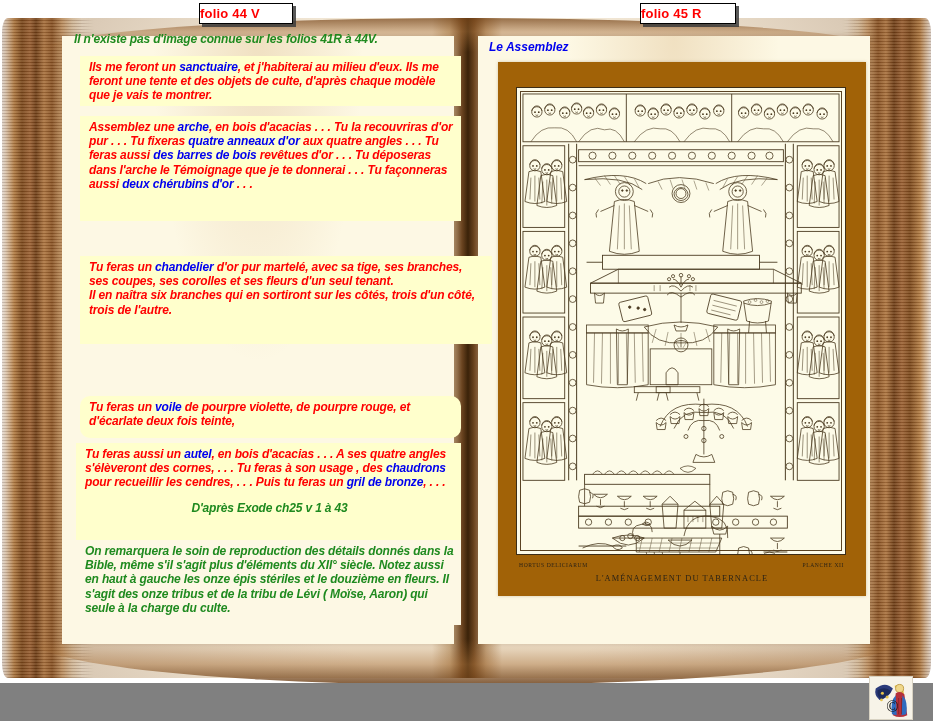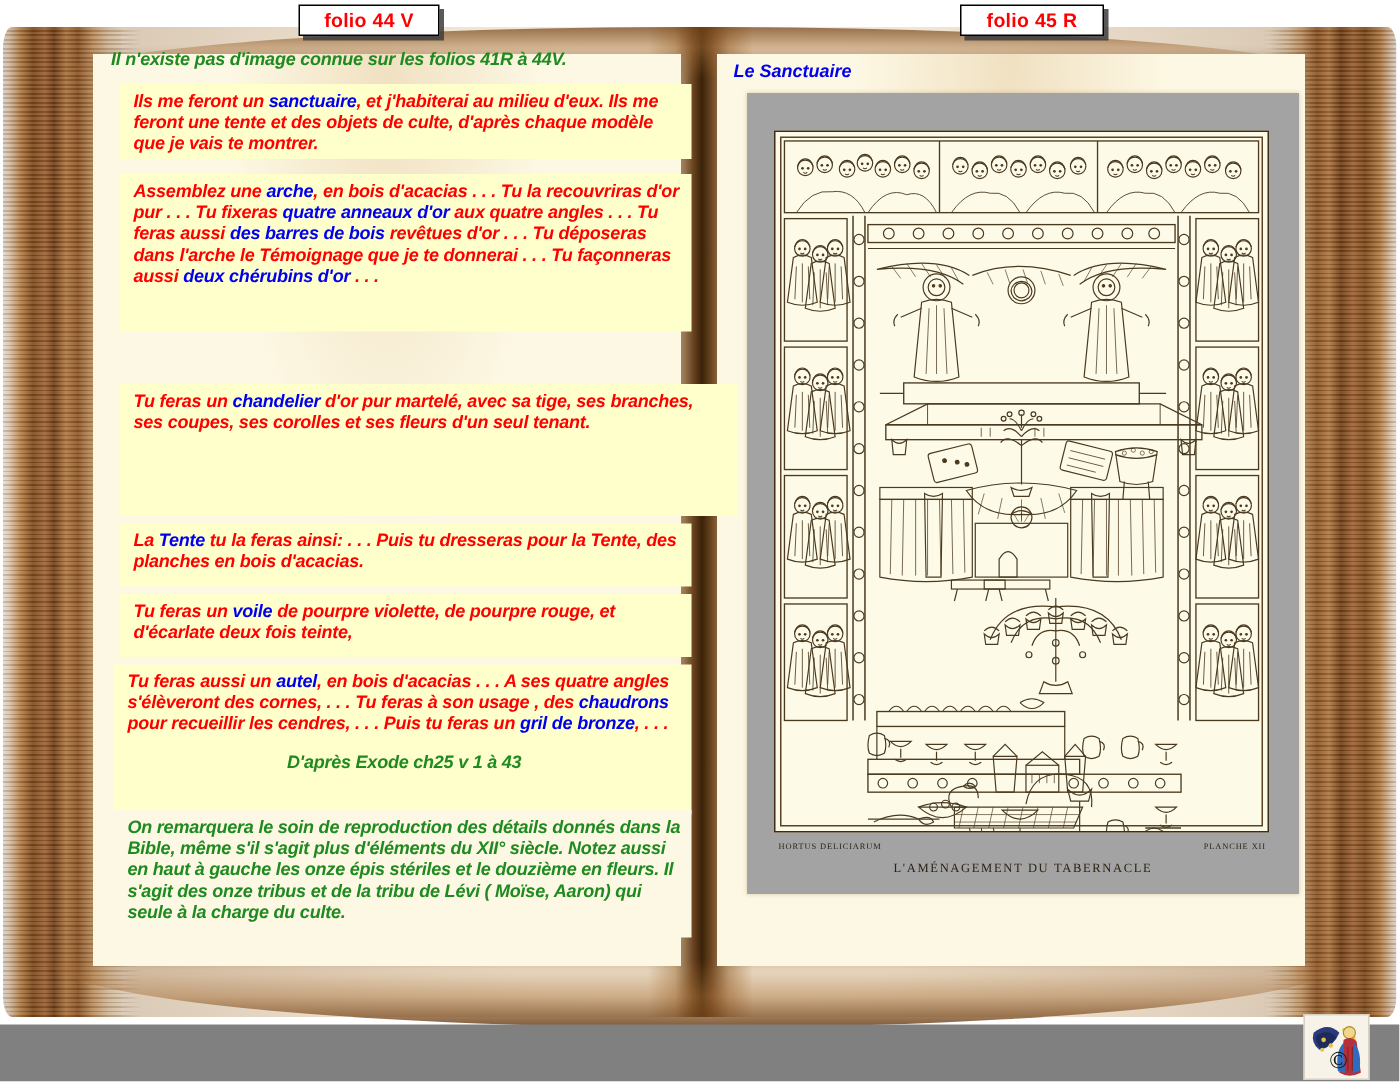--- a/index.html
+++ b/index.html
@@ -91,21 +91,20 @@
   .page-right { left: 478px; top: 26px; width: 392px; height: 608px; }
 
   
   .folio-box {
     position: absolute;
     background: #ffffff;
     border: 1px solid #000000;
     color: #ff0000;
     font-weight: bold;
     font-size: 13px;
-    text-align: center;
     line-height: 19px;
     height: 21px;
     box-shadow: 3px 3px 0 rgba(60,60,60,.85);
     z-index: 40;
     letter-spacing: .2px;
   }
   .folio-left  { left: 199px; top: 3px;  width: 94px; }
   .folio-right { left: 640px; top: 3px;  width: 96px; }
 
   
@@ -132,42 +131,42 @@
   }
   .tblock .hl { color: #0000ee; }
   .tblock .grn { color: #1f8a1f; margin-top: 40px; }
   .tblock .center { display: block; text-align: center; margin-top: 11px; }
 
   .b1 { left: 80px;  top: 56px;  width: 381px; height: 50px; }
   .b2 { left: 80px;  top: 116px; width: 381px; height: 105px; }
   .b3 { left: 80px;  top: 229px; width: 381px; height: 25px; }
   .b4 { left: 80px;  top: 256px; width: 412px; height: 88px; }
   .b5 { left: 80px;  top: 349px; width: 381px; height: 42px; }
-  .b6 { left: 80px;  top: 396px; width: 381px; height: 42px; }
+  .b6 { left: 80px;  top: 396px; width: 381px; height: 42px; border-radius: 10px; }
   .b7 { left: 76px;  top: 443px; width: 385px; height: 100px; }
   .b8 {
     left: 76px; top: 540px; width: 385px; height: 85px;
     color: #1f8a1f; background: #fdf8e4;
   }
 
   
   .sanctuaire-title {
     position: absolute;
     left: 489px; top: 40px;
     color: #0000ee;
     font-style: italic;
     font-weight: bold;
     font-size: 12px;
   }
 
   .plate {
     position: absolute;
     left: 498px; top: 62px;
     width: 368px; height: 534px;
-    background: #a3a3a3;
+    background: #a16207;
     box-shadow: 0 0 3px rgba(140,110,60,.35);
   }
   .plate-frame {
     position: absolute;
     left: 18px; top: 25px;
     width: 330px; height: 468px;
     border: 1px solid #3c2d16;
     background: #fdfbe8;
   }
   .plate-frame-inner {
@@ -227,27 +226,26 @@
     <div class="page page-right"></div>
   </div>
 
   <div class="folio-box folio-left">folio 44 V</div>
   <div class="folio-box folio-right">folio  45 R</div>
 
   <div class="intro-line">Il n'existe pas d'image connue sur les folios 41R  à 44V.</div>
 
   <div class="tblock b1"><span>Ils me feront un </span><span class="hl">sanctuaire</span><span>, et j'habiterai au milieu d'eux. Ils me feront une tente et des objets de culte, d'après chaque modèle que je vais te montrer.</span></div>
   <div class="tblock b2"><span>Assemblez une </span><span class="hl">arche</span><span>, en bois d'acacias . . . Tu la recouvriras d'or pur . . . Tu fixeras </span><span class="hl">quatre anneaux d'or</span><span> aux quatre angles . . . Tu feras aussi </span><span class="hl">des barres de bois</span><span> revêtues d'or . . . Tu déposeras dans l'arche le Témoignage que je te donnerai . . . Tu façonneras aussi </span><span class="hl">deux chérubins d'or</span><span> . . .</span></div>
-  <div class="tblock b4"><span>Tu feras un </span><span class="hl">chandelier</span><span> d'or pur martelé, avec sa tige, ses branches, ses coupes, ses corolles et ses fleurs d'un seul tenant.</span><br></div>
-  <div class="tblock b5"><span>La </span><span class="hl">Tente</span><span> tu la feras ainsi: . . .  Puis tu dresseras pour la Tente, des planches en bois d'acacias.</span></div>
+  <div class="tblock b4"><span>Tu feras un </span><span class="hl">chandelier</span><span> d'or pur martelé, avec sa tige, ses branches, ses coupes, ses corolles et ses fleurs d'un seul tenant.</span><br><span>Il en naîtra six branches qui en sortiront sur les côtés, trois d'un côté, trois de l'autre.</span></div>
   <div class="tblock b6"><span>Tu feras un </span><span class="hl">voile</span><span> de pourpre violette, de pourpre rouge, et d'écarlate deux fois teinte,</span></div>
   <div class="tblock b7"><span>Tu feras aussi un </span><span class="hl">autel</span><span>, en bois d'acacias . . . A ses quatre angles s'élèveront des cornes, . . .  Tu feras à son usage , des </span><span class="hl">chaudrons</span><span> pour recueillir les cendres, . . .  Puis tu feras un </span><span class="hl">gril de bronze</span><span>, . . .</span><span class="center grn">D'après Exode ch25 v 1 à 43</span></div>
   <div class="tblock b8"><span class="grn">On remarquera le soin de reproduction des détails donnés dans la Bible, même s'il s'agit  plus d'éléments du XII° siècle. Notez aussi en haut à gauche les onze épis stériles et le douzième en fleurs. Il s'agit des onze tribus et de la tribu de Lévi ( Moïse, Aaron) qui seule à la charge du culte.</span></div>
 
-  <div class="sanctuaire-title">Le Sanctuaire</div>
+  <div class="sanctuaire-title">Le Assemblez</div>
 
   <div class="plate">
 
     <div class="plate-frame">
       <div class="plate-frame-inner"></div>
 
       <svg class="plate-svg" viewBox="0 0 330 468" preserveAspectRatio="none">
         <defs>
 
           <g id="hd">

